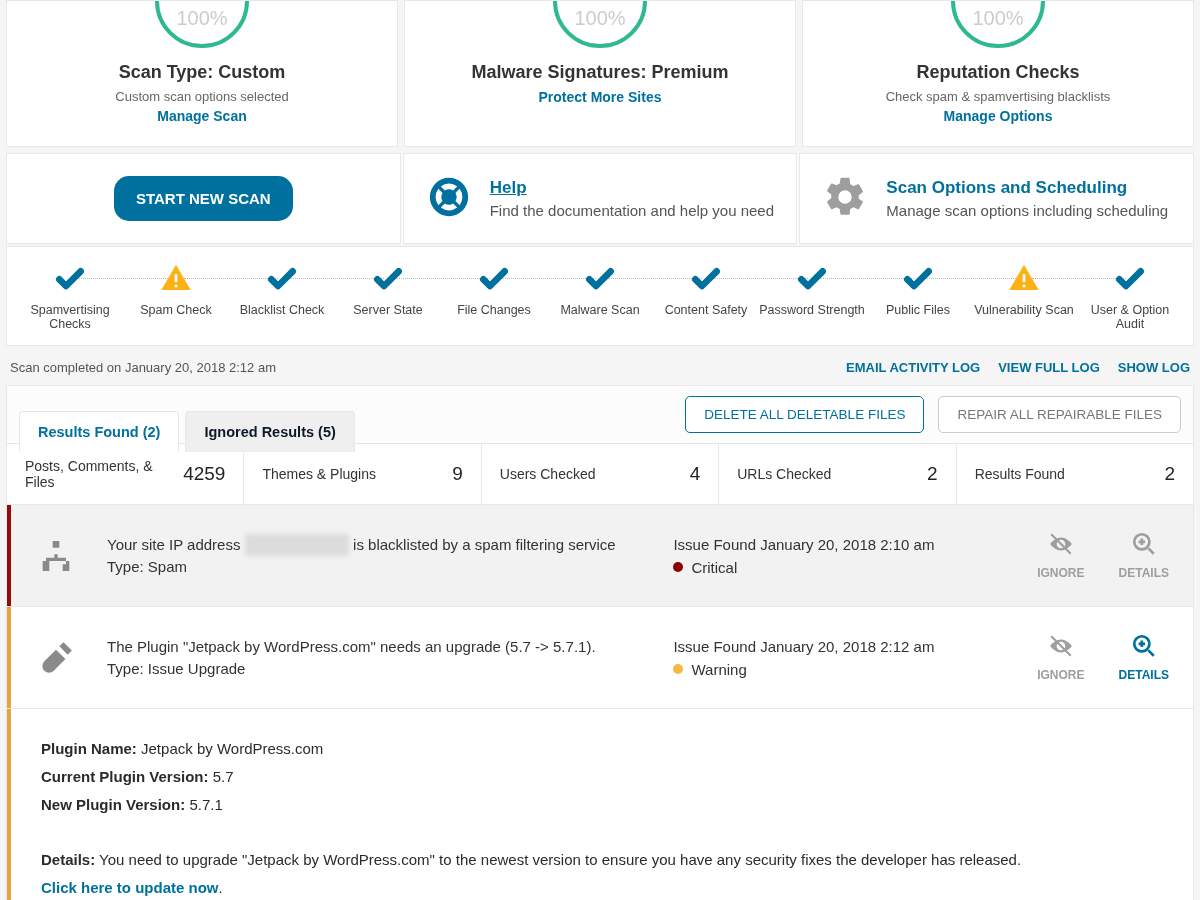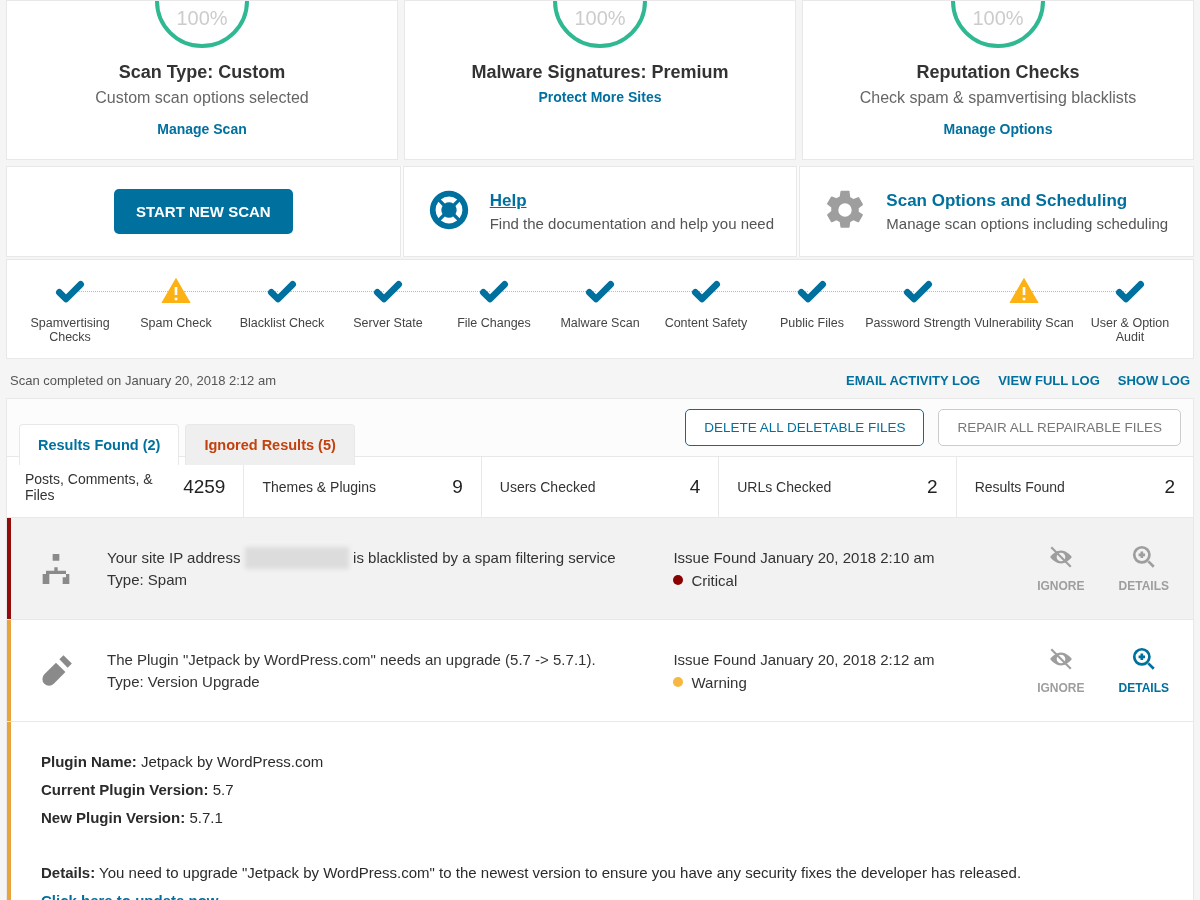--- a/index.html
+++ b/index.html
@@ -21,44 +21,44 @@
   a, .link{color:var(--blue);text-decoration:none;cursor:pointer;font-weight:600;}
   a.u{text-decoration:underline;}
   .link-plain{color:var(--blue);text-decoration:none;cursor:pointer;}
 
   .top-cards{display:flex;gap:6px;padding:0 6px;}
   .stat-card{flex:1;background:var(--light-bg);border:1px solid var(--border);text-align:center;padding:0 12px 22px;overflow:hidden;}
   .ring{width:94px;height:47px;margin:0 auto 14px;position:relative;overflow:hidden;}
   .ring::before{content:"";position:absolute;left:0;top:-47px;width:86px;height:86px;border:4px solid var(--teal);border-radius:50%;}
   .ring-label{position:absolute;width:100%;top:6px;left:0;color:#ccc;font-size:20px;}
   .stat-card h3{margin:0 0 6px;font-size:18px;color:#333;}
-  .stat-sub{color:var(--grey-text);margin-bottom:14px;font-size:16px;}
+  .stat-sub{color:var(--grey-text);margin-bottom:4px;font-size:13px;}
   .stat-link{display:block;}
 
   .action-row{display:flex;gap:2px;margin:6px 6px 0;background:var(--panel-bg);}
   .action-cell{flex:1;display:flex;align-items:center;gap:18px;padding:20px 22px;background:var(--light-bg);border:1px solid var(--border);}
   .action-cell:first-child{justify-content:center;}
-  .btn-primary{background:var(--blue);color:#fff;border:none;padding:14px 22px;font-size:15px;font-weight:700;border-radius:5px;cursor:pointer;}
+  .btn-primary{background:var(--blue);color:#fff;border:none;padding:14px 22px;font-size:15px;font-weight:700;border-radius:15px;cursor:pointer;}
   .cell-icon{color:var(--blue);}
   .cell-icon.grey{color:#9e9e9e;}
   .cell-text h4{margin:0 0 4px;font-size:17px;}
   .cell-text p{margin:0;color:#555;font-size:15px;}
 
   .steps{background:var(--light-bg);border:1px solid var(--border);margin:2px 6px 0;padding:16px 10px 14px;display:flex;justify-content:flex-start;}
   .step{flex:1;text-align:center;font-size:12.5px;color:#444;}
   .step .icon-wrap{height:30px;display:flex;align-items:center;justify-content:center;margin-bottom:10px;position:relative;}
   .step:not(:last-child) .icon-wrap::after{content:"";position:absolute;top:50%;right:-46%;width:88%;border-top:1px dotted #bbb;}
 
   .meta-row{display:flex;align-items:center;justify-content:space-between;padding:14px 10px 10px;font-size:13px;color:#555;}
   .meta-links{display:flex;gap:18px;font-weight:700;font-size:13px;}
 
   .listing{background:var(--light-bg);border:1px solid var(--border);margin:0 6px 0;}
   .tabs-bar{display:flex;align-items:flex-end;justify-content:space-between;padding:0 12px;border-bottom:1px solid var(--border);background:var(--panel-bg);}
   .tabs{display:flex;gap:6px;position:relative;top:9px;}
-  .tab{padding:12px 18px;border:1px solid var(--border);border-bottom:none;background:#efefef;color:#c2410c;font-weight:700;font-size:14.5px;border-top-left-radius:4px;border-top-right-radius:4px;cursor:pointer;}
+  .tab{padding:12px 18px;border:1px solid var(--border);border-bottom:none;background:#efefef;color:#0f172a;font-weight:700;font-size:14.5px;border-top-left-radius:4px;border-top-right-radius:4px;cursor:pointer;}
   .tab.active{background:#fff;color:var(--blue);}
   .tab-btns{display:flex;gap:14px;padding:10px 0;}
   .btn-outline{background:#fff;color:var(--blue);border:1px solid var(--blue);border-radius:5px;padding:10px 18px;font-weight:400;font-size:13.5px;cursor:pointer;}
   .btn-outline.muted{color:#777;border-color:#ccc;}
 
   .counters{display:flex;border-bottom:1px solid var(--border);}
   .counter{flex:1;display:flex;justify-content:space-between;align-items:center;padding:14px 18px;border-right:1px solid var(--border);font-size:14px;color:#333;}
   .counter:last-child{border-right:none;}
   .counter span:last-child{font-size:19px;color:#222;}
 
@@ -194,29 +194,29 @@
         </svg>
       </div>
       <div>Content Safety</div>
     </div>
     <div class="step">
       <div class="icon-wrap">
         <svg width="32" height="32" viewBox="0 0 24 24" fill="none" stroke="#00709e" stroke-width="5" stroke-linecap="round" stroke-linejoin="round">
           <polyline points="4 13 9 18 20 7"></polyline>
         </svg>
       </div>
+      <div>Password Strength</div>
+    </div>
+    <div class="step">
+      <div class="icon-wrap">
+        <svg width="32" height="32" viewBox="0 0 24 24" fill="none" stroke="#00709e" stroke-width="5" stroke-linecap="round" stroke-linejoin="round">
+          <polyline points="4 13 9 18 20 7"></polyline>
+        </svg>
+      </div>
       <div>Public Files</div>
-    </div>
-    <div class="step">
-      <div class="icon-wrap">
-        <svg width="32" height="32" viewBox="0 0 24 24" fill="none" stroke="#00709e" stroke-width="5" stroke-linecap="round" stroke-linejoin="round">
-          <polyline points="4 13 9 18 20 7"></polyline>
-        </svg>
-      </div>
-      <div>Password Strength</div>
     </div>
     <div class="step">
       <div class="icon-wrap">
         <svg width="32" height="32" viewBox="0 0 24 24" fill="#fcb214">
           <path d="M12 2 1 21h22zM11 9h2v6h-2zm0 8h2v2h-2z"></path>
         </svg>
       </div>
       <div>Vulnerability Scan</div>
     </div>
     <div class="step">
@@ -311,21 +311,21 @@
   </div>
 
   <div class="issue warning">
     <div class="issue-icon">
       <svg width="40" height="40" viewBox="0 0 24 24" fill="currentColor">
           <path d="M16.5 2.5 14 5l5 5 2.5-2.5zM12 7l-7 7a4 4 0 0 0 0 5.66 4 4 0 0 0 5.66 0l7-7zM4 20l-2 2"></path>
         </svg>
     </div>
     <div class="issue-body">
       <span>The Plugin "Jetpack by WordPress.com" needs an upgrade (5.7 -&gt; 5.7.1).</span><br>
-      <span>Type: Version Upgrade</span>
+      <span>Type: Issue Upgrade</span>
     </div>
     <div class="issue-meta">
       <div>Issue Found January 20, 2018 2:12 am</div>
       <div class="sev">
           <span class="sev-dot warn"></span>
           <span>Warning</span>
         </div>
     </div>
     <div class="issue-actions">
       <div class="mini-btn">

